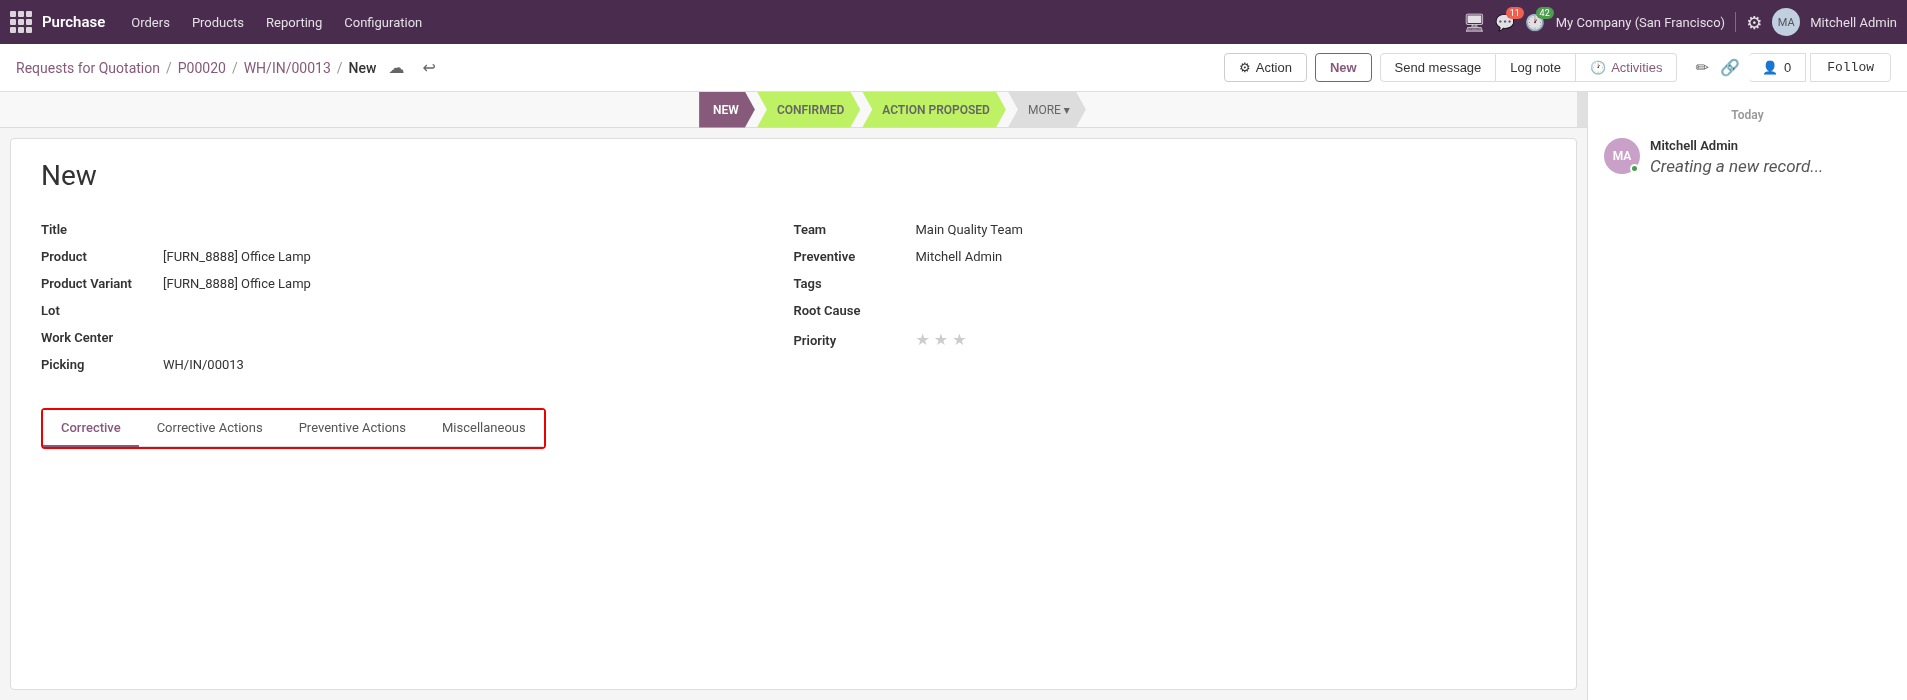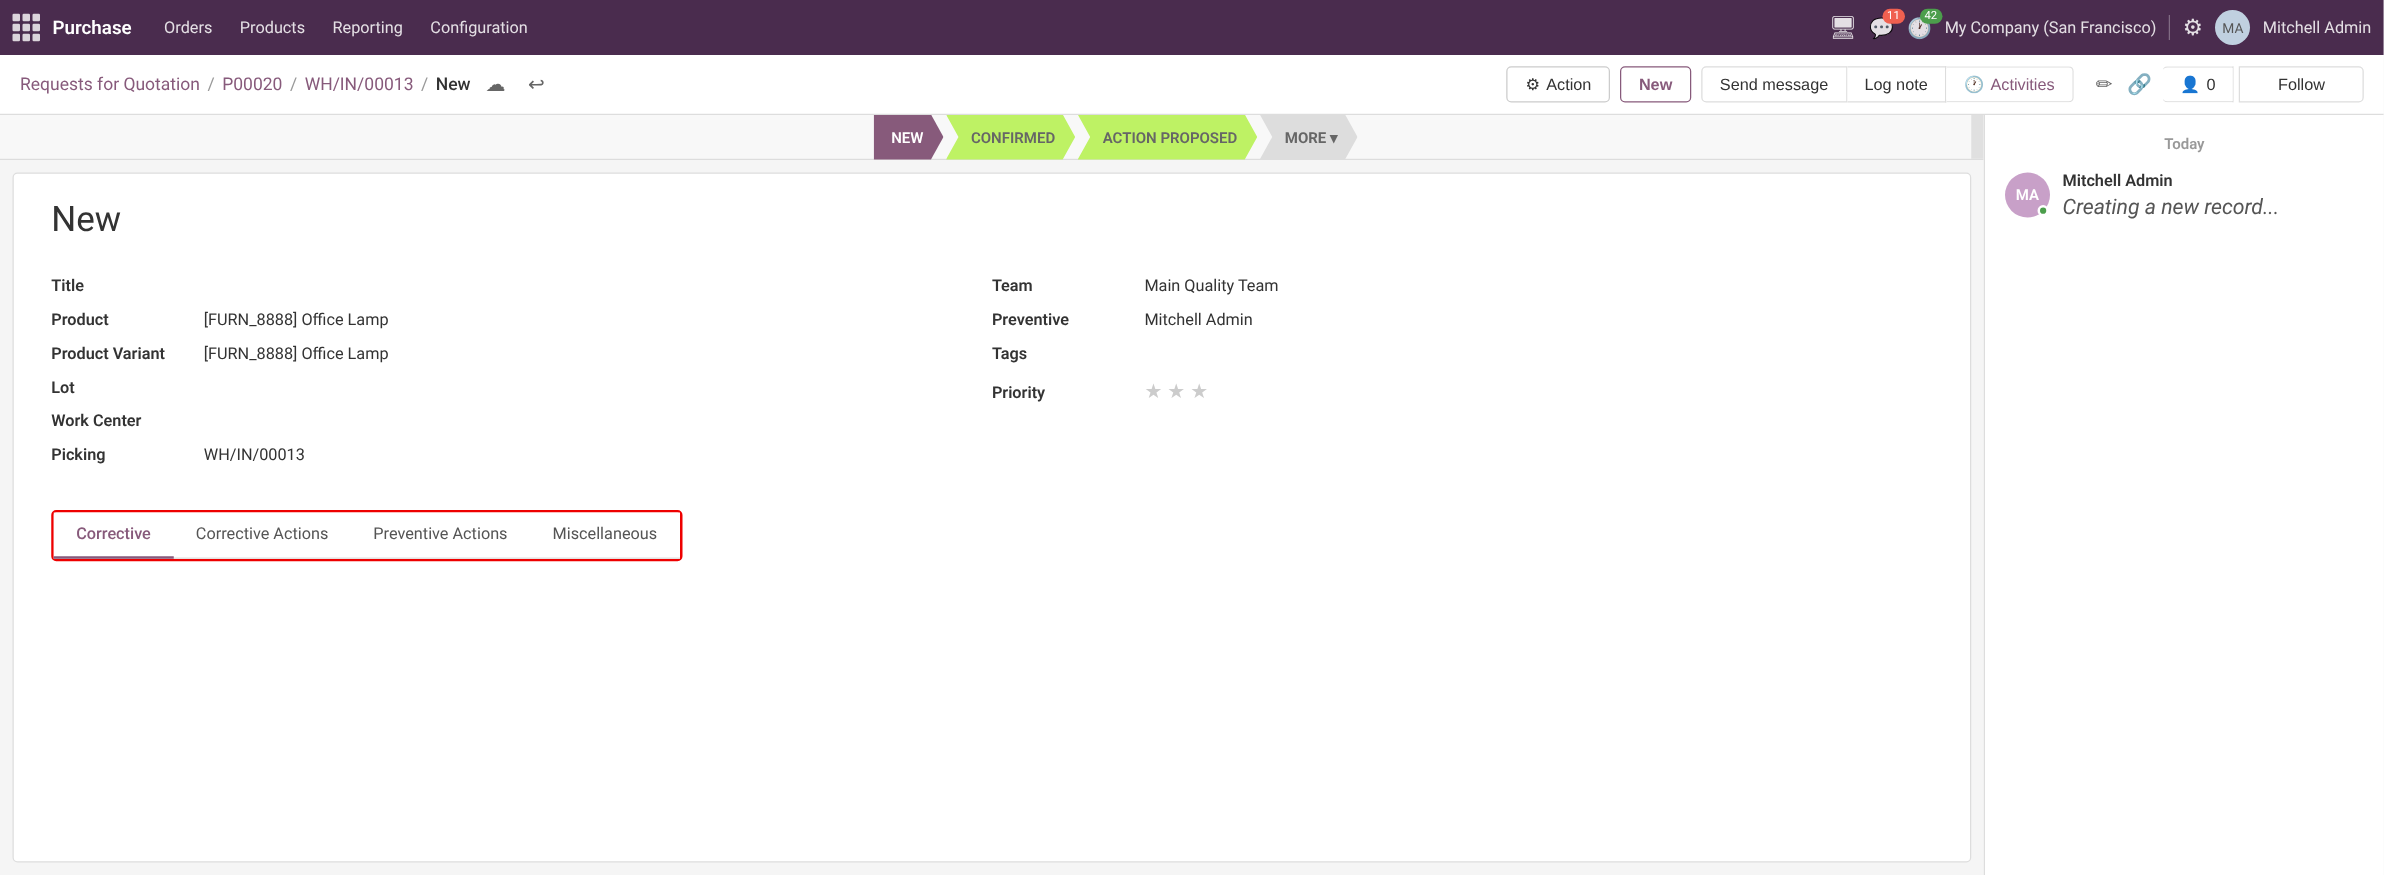--- a/index.html
+++ b/index.html
@@ -176,29 +176,30 @@
     .msg-btn:not(:first-child) { border-left: none; }
     .msg-btn.log-note { border-radius: 0; }
     .msg-btn.activities-btn {
       border-radius: 0 4px 4px 0;
       color: #875a7b;
       font-weight: 500;
     }
     .follow-btn {
       background: white;
       border: 1px solid #ddd;
-      padding: 6px 30px;
+      padding: 6px 16px;
       cursor: pointer;
       font-size: 13px;
       color: #333;
       border-radius: 4px;
       margin-left: 6px;
       display: flex;
       align-items: center;
       gap: 4px;
+      font-family: Liberation Mono, monospace;
     }
 
     
     .main-layout {
       display: flex;
       height: calc(700px - 44px - 48px);
     }
 
     
     .left-panel {
@@ -246,21 +247,21 @@
       color: white;
     }
     .status-step-more {
       display: flex;
       align-items: center;
       padding: 0 16px 0 20px;
       height: 36px;
       background: #ddd;
       clip-path: polygon(0 0, calc(100% - 10px) 0, 100% 50%, calc(100% - 10px) 100%, 0 100%, 10px 50%);
       font-size: 12px;
-      font-weight: 700;
+      font-weight: 400;
       color: #666;
       cursor: pointer;
       margin-right: 2px;
       gap: 4px;
     }
     .scrollbar-stub {
       width: 10px;
       background: #e0e0e0;
       position: absolute;
       right: 0;
@@ -569,20 +570,24 @@
           </div>
           <div class="form-row">
             <span class="form-label">Preventive</span>
             <span class="form-value">Mitchell Admin</span>
           </div>
           <div class="form-row">
             <span class="form-label">Tags</span>
             <span class="form-value form-value-empty"></span>
           </div>
           <div class="form-row">
+            <span class="form-label">Root Cause</span>
+            <span class="form-value form-value-empty"></span>
+          </div>
+          <div class="form-row">
             <span class="form-label">Priority</span>
             <div class="priority-stars">
               <span>★</span>
               <span>★</span>
               <span>★</span>
             </div>
           </div>
         </div>
       </div>
 

